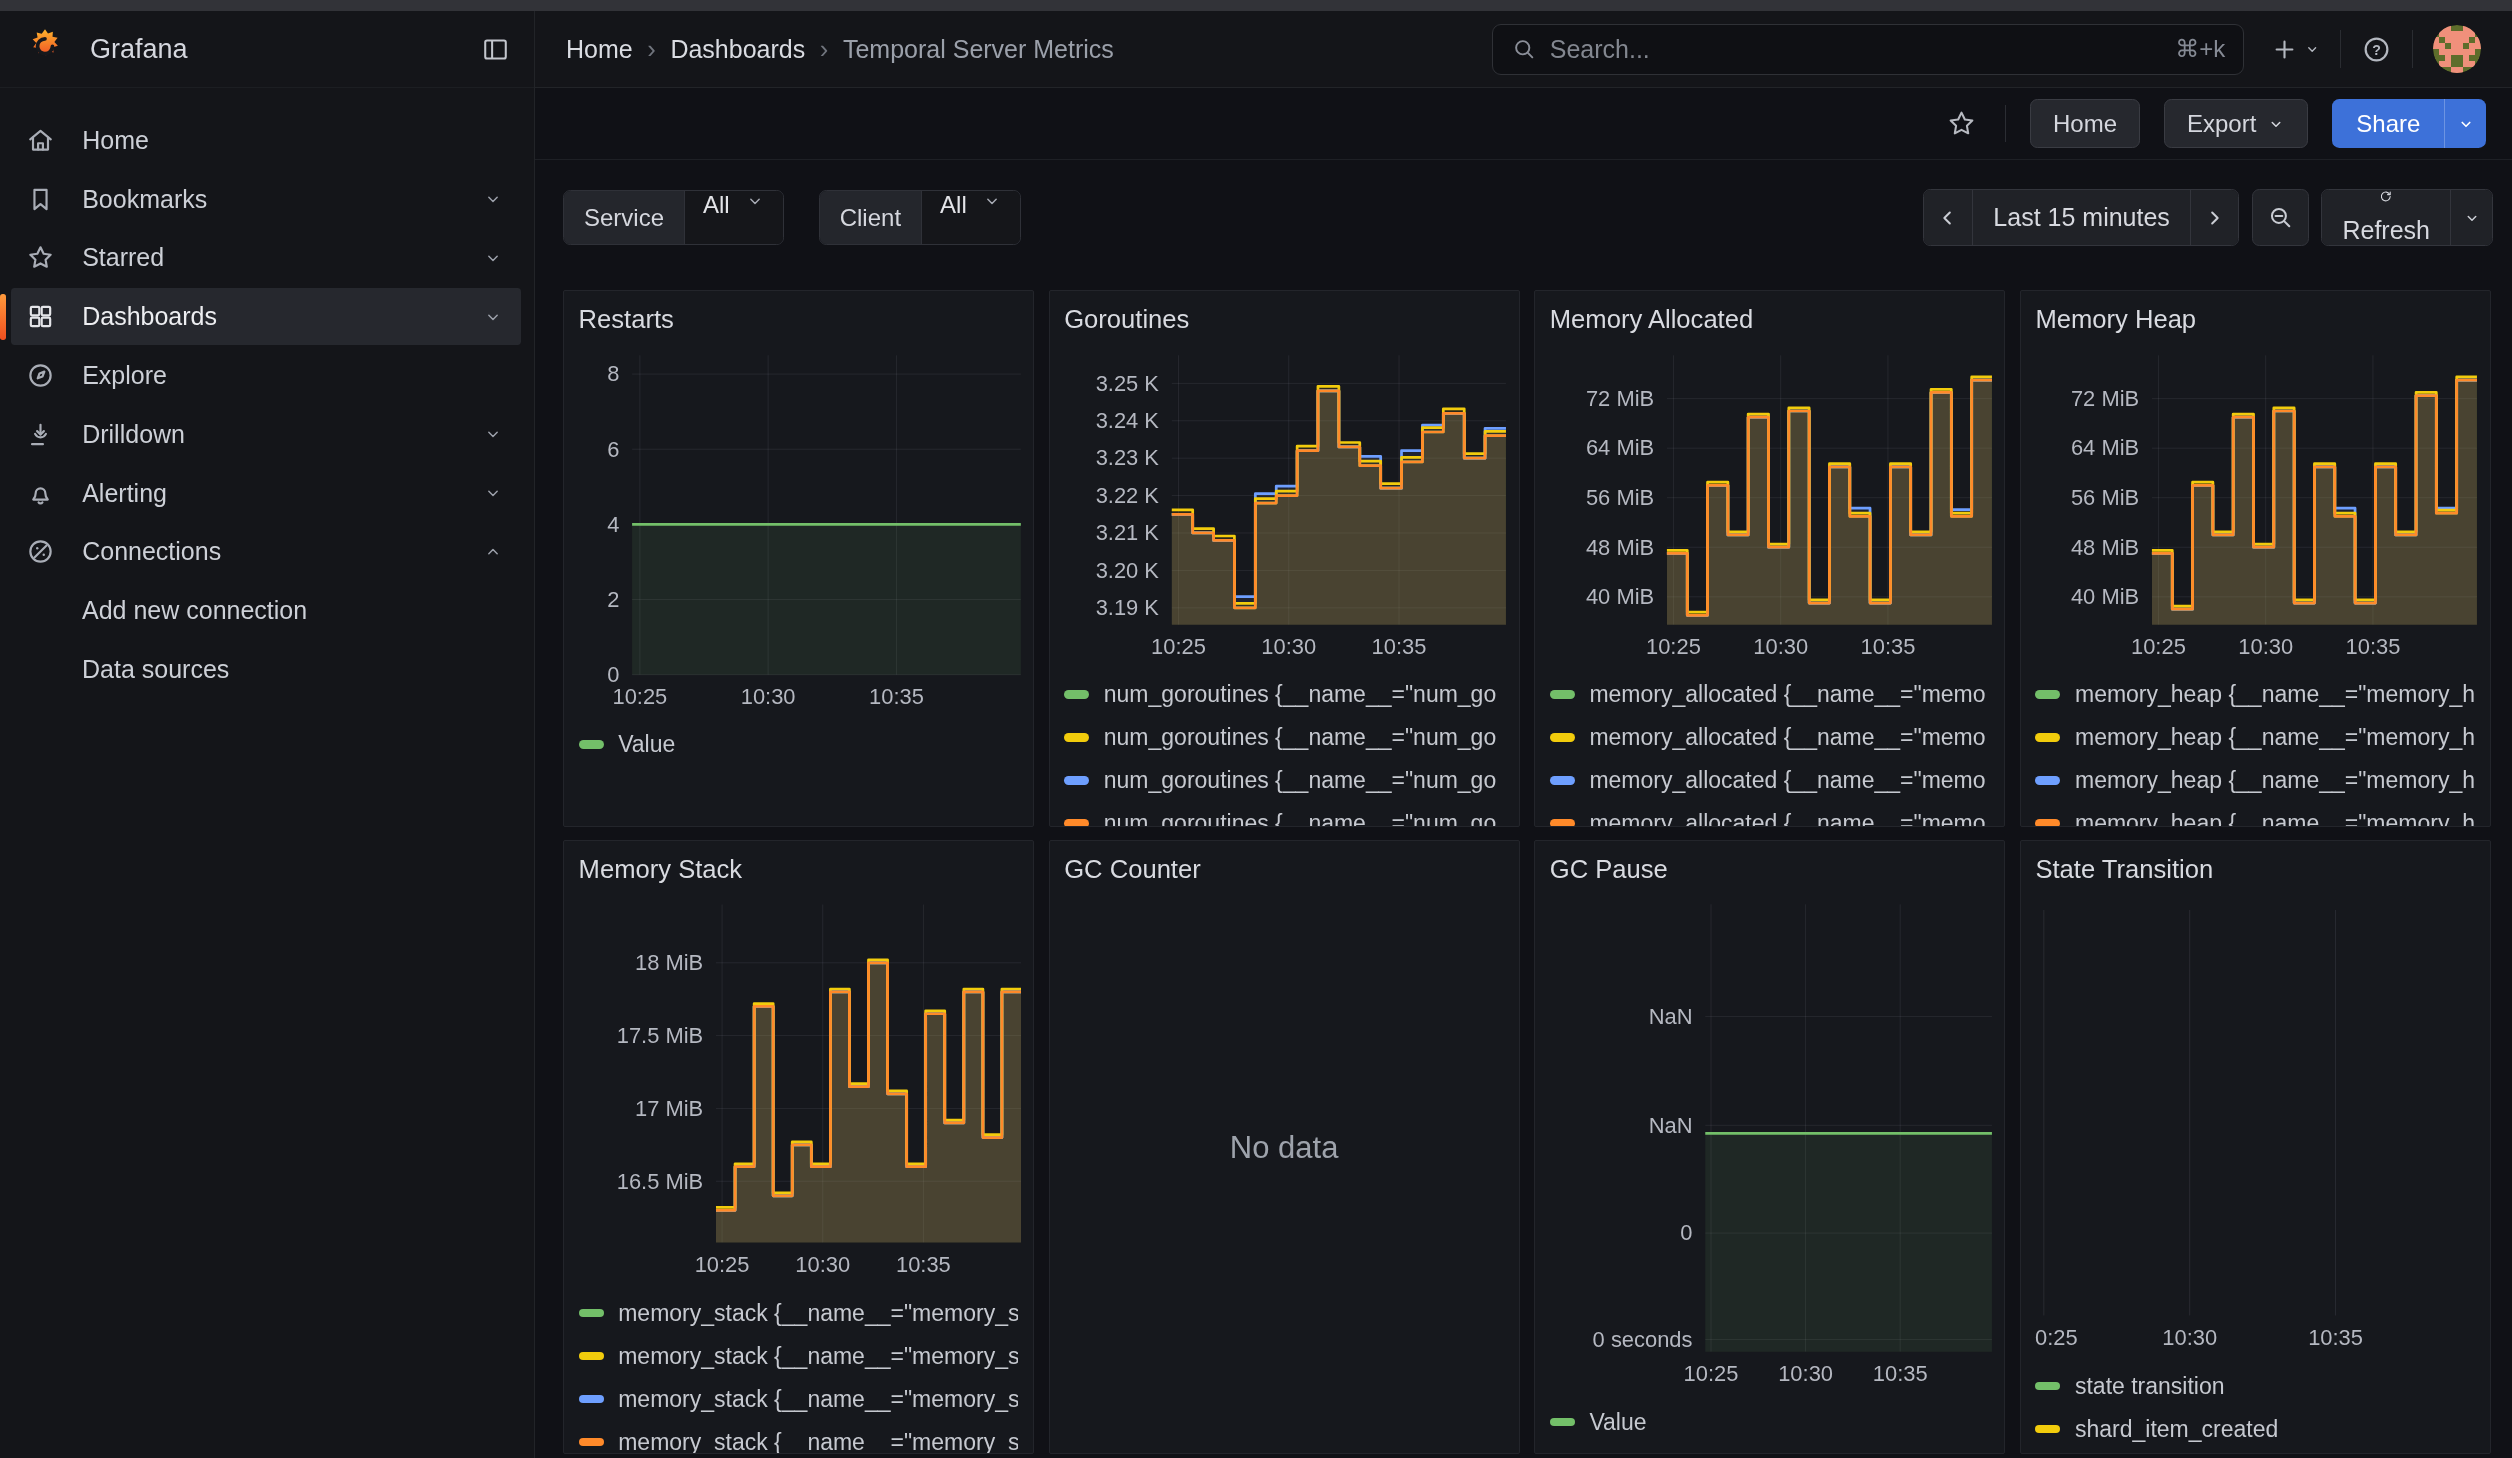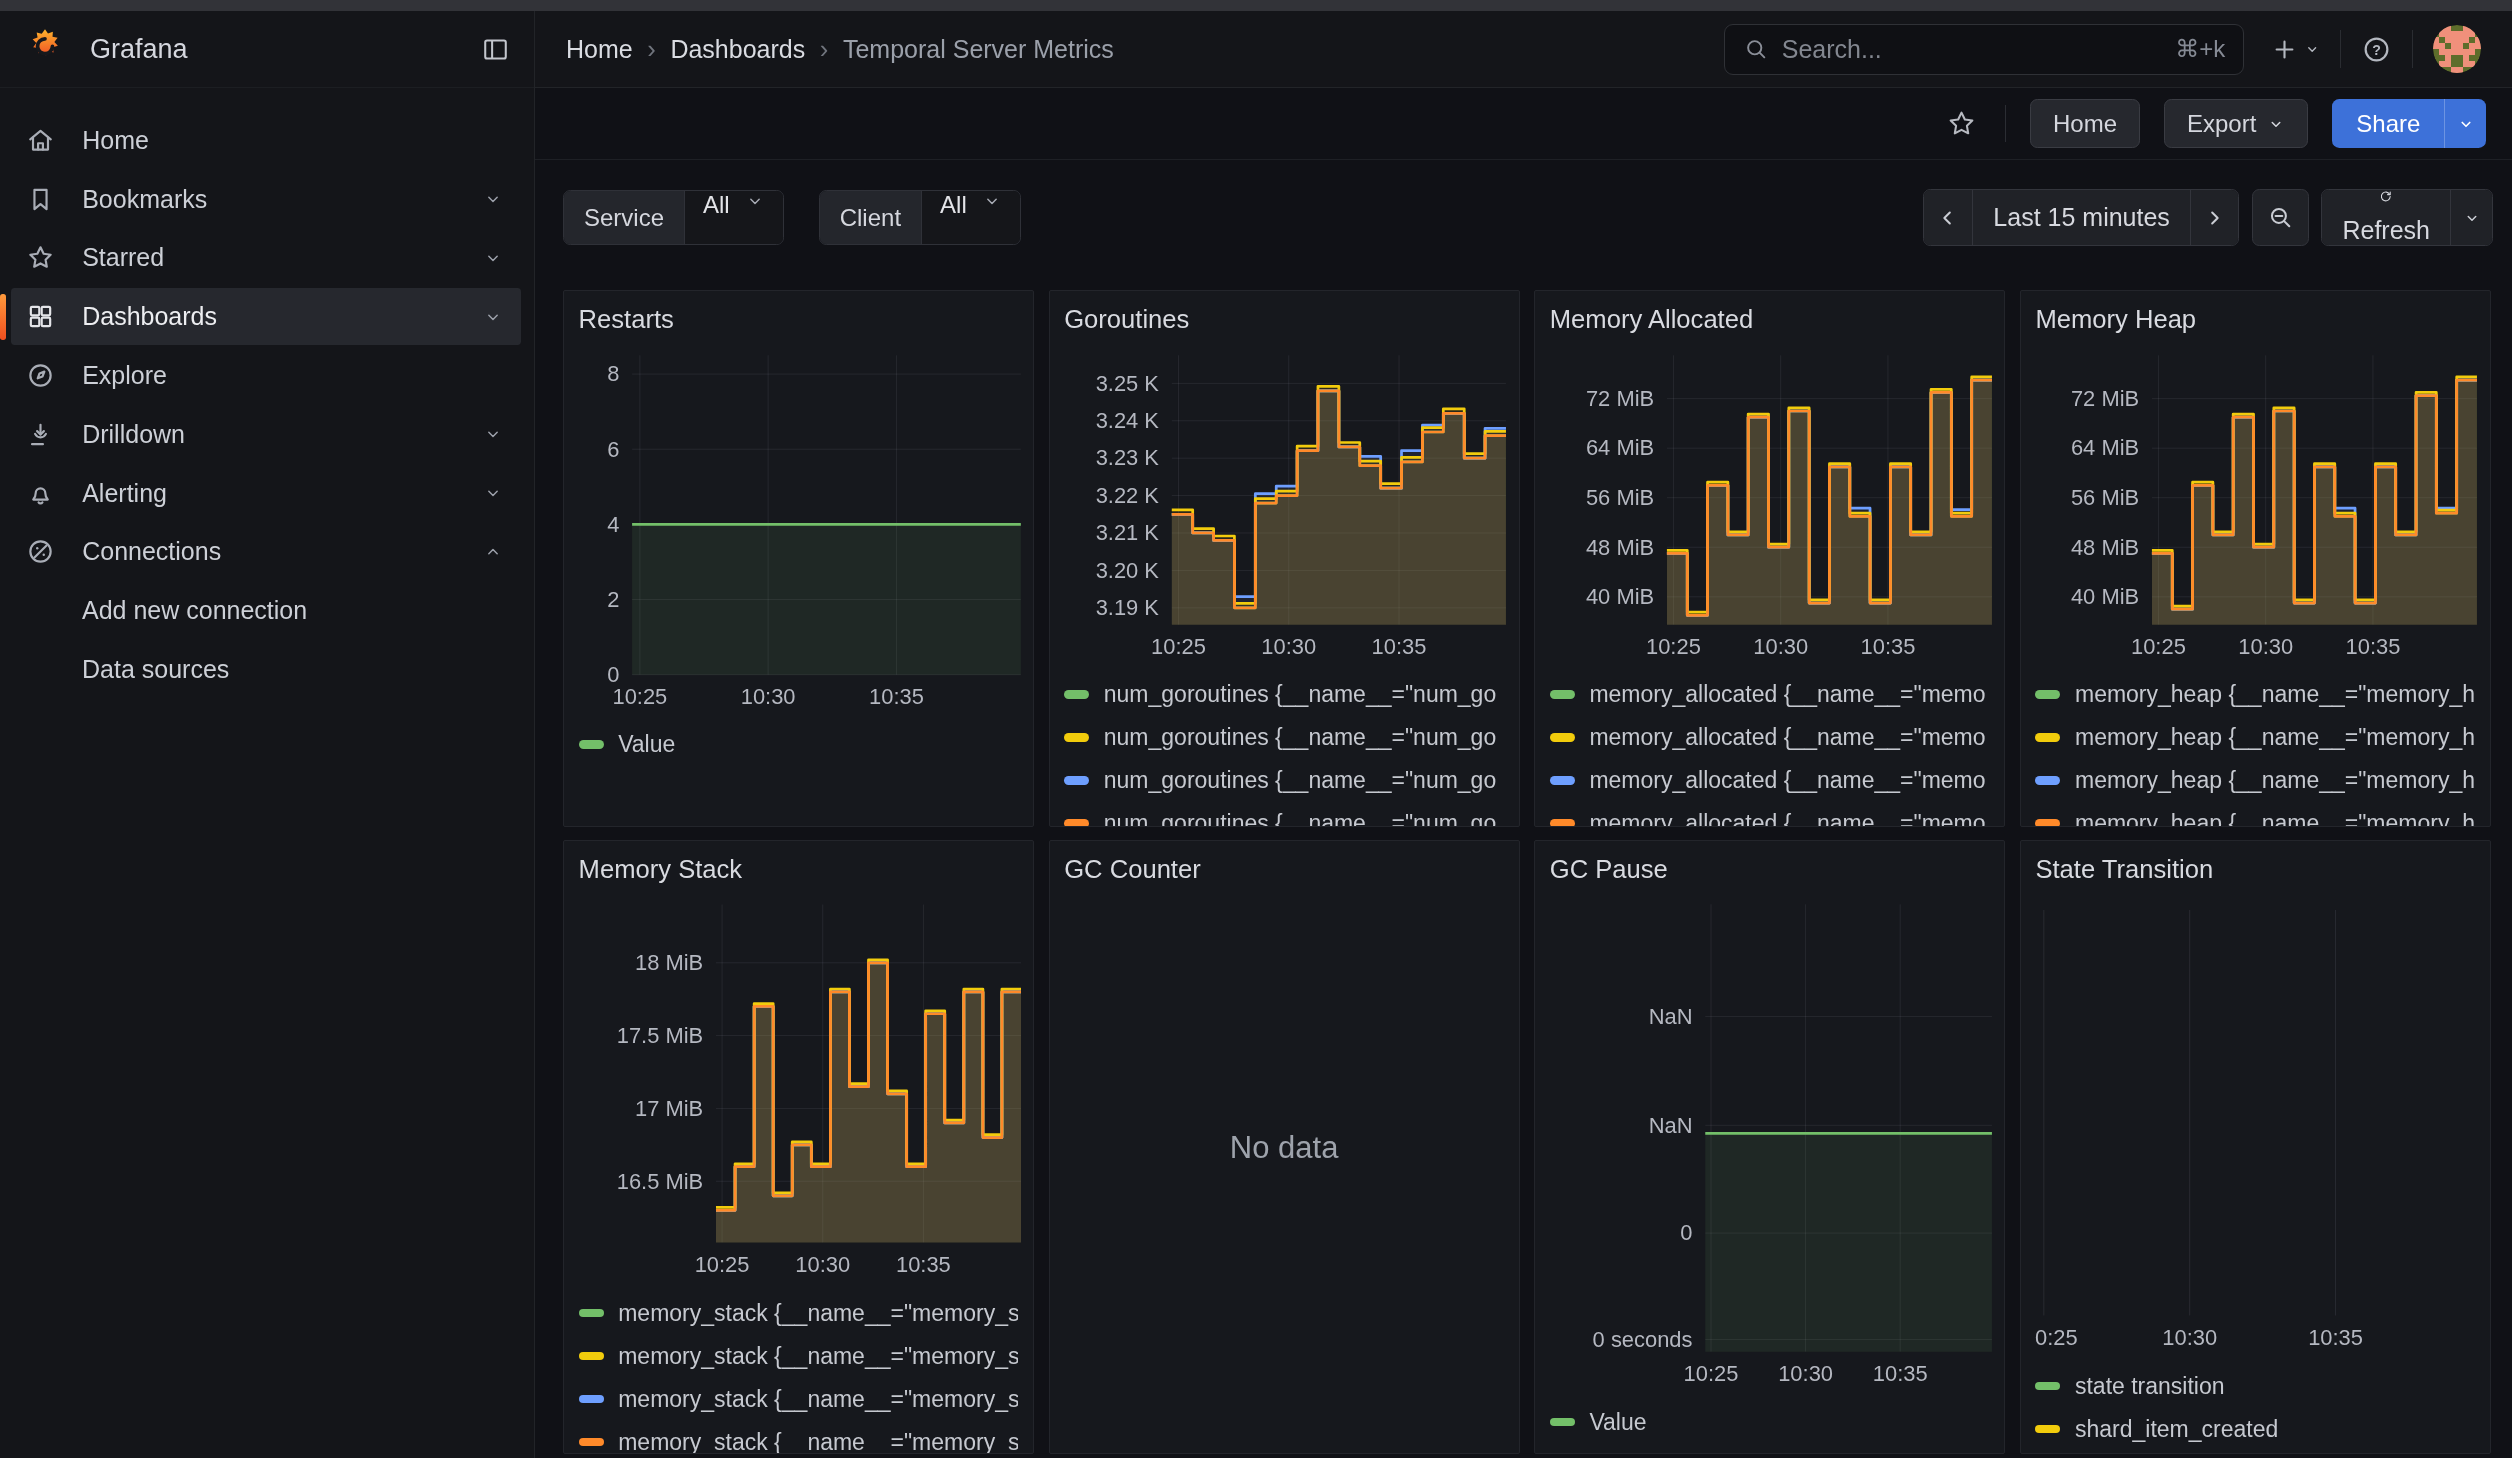--- a/index.html
+++ b/index.html
@@ -31,21 +31,21 @@
 
   
   .main { flex:1; display:flex; flex-direction:column; background:#101116; min-width:0; }
 
   .topbar { height:77px; background:#141519; border-bottom:0.9px solid #222428; display:flex; align-items:center; padding:0 31px; }
   .breadcrumb { display:flex; align-items:center; gap:14.6px; font-size:25px; }
   .bc-item { color:#DADCE2; cursor:pointer; }
   .bc-item.current { color:#9BA0AA; cursor:default; }
   .bc-sep { color:#70747D; font-size:25.6px; }
 
-  .searchbox { margin-left:auto; width:520px; height:51px; background:#0F1014; border:0.9px solid #2F3136; border-radius:9px;
+  .searchbox { margin-left:auto; width:752px; height:51px; background:#0F1014; border:0.9px solid #2F3136; border-radius:9px;
       display:flex; align-items:center; padding:12px 18px; gap:12.8px; }
   .searchbox .icon { color:#8A8E98; display:flex; }
   .searchbox input { flex:1; background:transparent; border:none; outline:none; color:#D5D7DE; font-size:25px; font-family:inherit; }
   .searchbox input::placeholder { color:#838790; }
   .shortcut { color:#858A94; font-size:24px; }
 
   .top-actions { display:flex; align-items:center; margin-left:27px; gap:20px; }
   .iconbtn { display:flex; align-items:center; color:#B4B8C0; cursor:pointer; gap:5.5px; }
   .vdiv { width:0.9px; height:38px; background:#2A2C31; }
   .avatar { width:48px; height:48px; border-radius:50%; overflow:hidden; cursor:pointer; flex:0 0 48px; }

